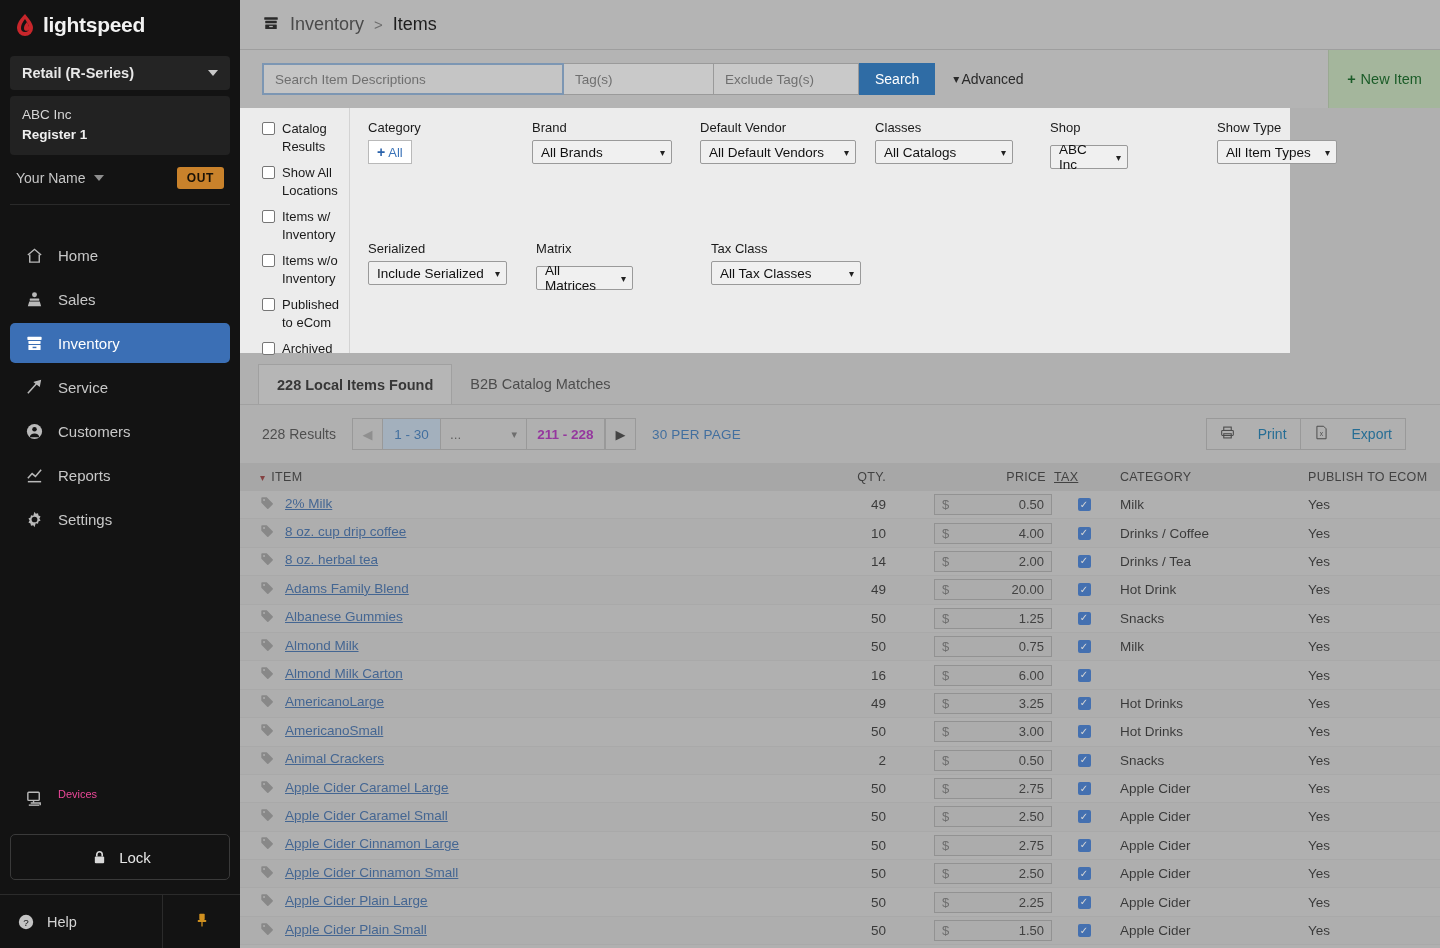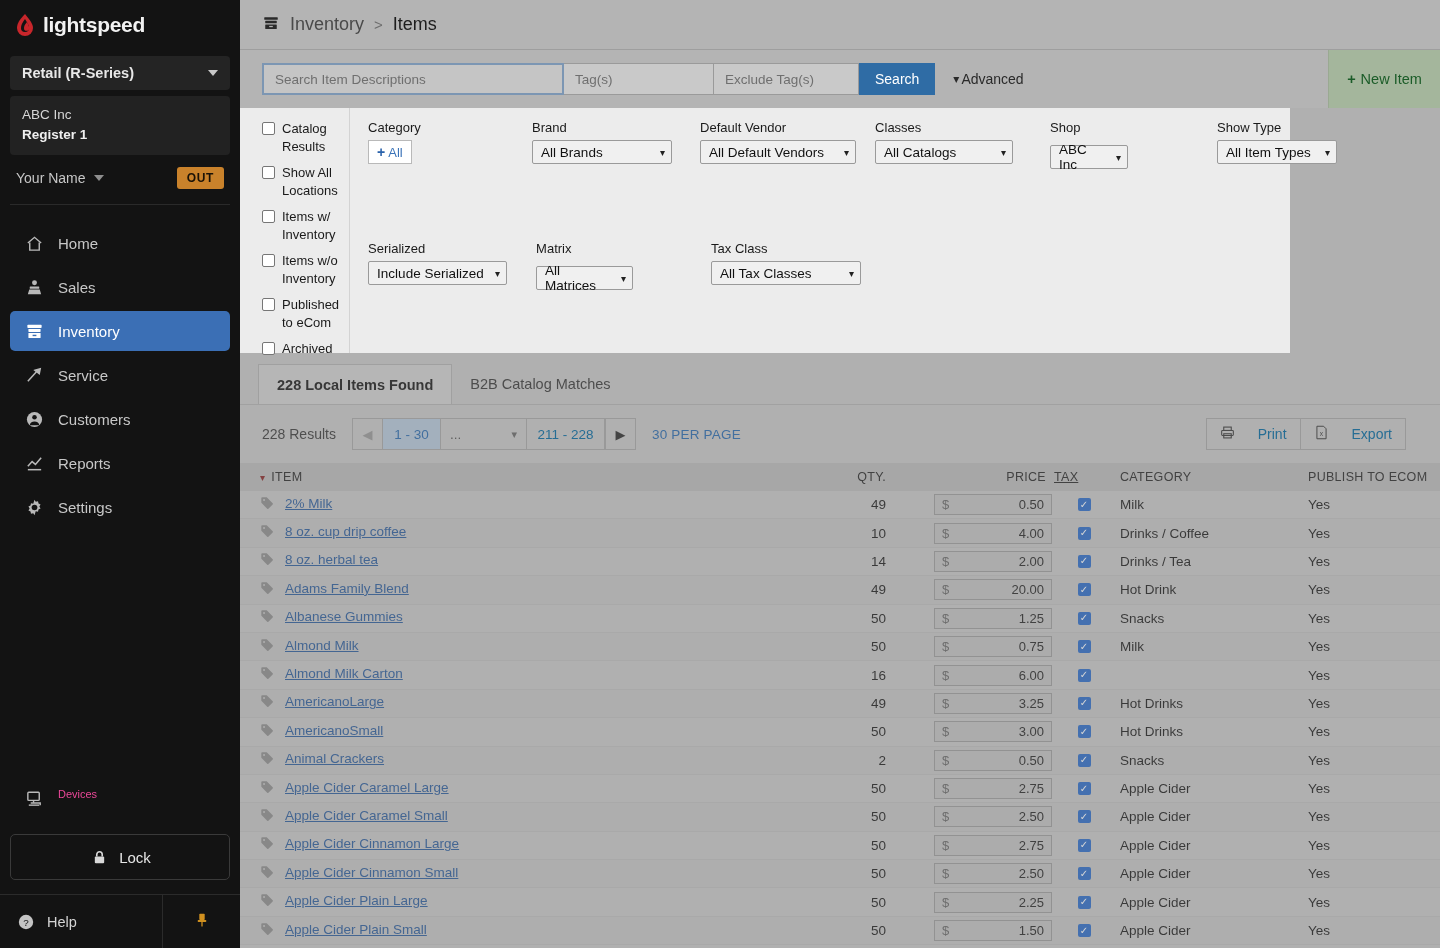--- a/index.html
+++ b/index.html
@@ -39,21 +39,21 @@
     margin: 6px 10px 0 10px;
     background: #222;
     border-radius: 4px;
     padding: 9px 12px 11px 12px;
     color: #ddd;
   }
   .shop-name { font-size: 13.5px; color: #d6d6d6; line-height: 1.45; }
   .shop-reg { font-size: 13.5px; color: #f0f0f0; font-weight: 700; line-height: 1.45; }
 
   .user-row {
-    margin: 10px 10px 0 10px;
+    margin: 10px 10px 12px 10px;
     height: 40px;
     display: flex; align-items: center; justify-content: space-between;
     padding: 0 6px;
     border-bottom: 1px solid #2a2a2a;
     padding-bottom: 14px;
   }
   .user-left { display: flex; align-items: center; gap: 8px; }
   .user-name { color: #c6c6c6; font-size: 14px; }
   .out-badge {
     background: #c9822b; color: #1a1206; font-size: 12px; font-weight: 700;
@@ -194,21 +194,21 @@
     position: absolute; left: 0; top: 405px; right: 16px; height: 58px;
     background: #c9c9c9; display: flex; align-items: center; padding: 0 18px 0 22px;
   }
   .res-count { font-size: 14px; color: #3d3d3d; margin-right: 16px; }
   .pager { display: flex; align-items: center; border: 1px solid #a8a8a8; height: 32px; }
   .pg { height: 30px; display: flex; align-items: center; justify-content: center; font-size: 13.5px; color: #2b6cb0; }
   .pg.arrow { width: 30px; border-right: 1px solid #a8a8a8; }
   .pg.arrow.last { border-right: none; border-left: 1px solid #a8a8a8; }
   .pg.cur { background: #b7c9db; width: 58px; border-right: 1px solid #a8a8a8; }
   .pg.dots { width: 86px; justify-content: space-between; padding: 0 9px; color: #555; border-right: 1px solid #a8a8a8; }
-  .pg.rng { width: 78px; color: #0369a1; border-right: 1px solid #a8a8a8; }
+  .pg.rng { width: 78px; color: #a21caf; border-right: 1px solid #a8a8a8; font-weight: bold; }
   .perpage { margin-left: 16px; font-size: 13.5px; color: #2b6cb0; letter-spacing: 0.2px; }
   .pe-group { margin-left: auto; display: flex; border: 1px solid #a8a8a8; height: 32px; }
   .pe-btn {
     display: flex; align-items: center; gap: 23px; padding: 0 13px;
     font-size: 14px; color: #0369a1;
   }
   .pe-btn + .pe-btn { border-left: 1px solid #a8a8a8; }
 
   
   .thead {

